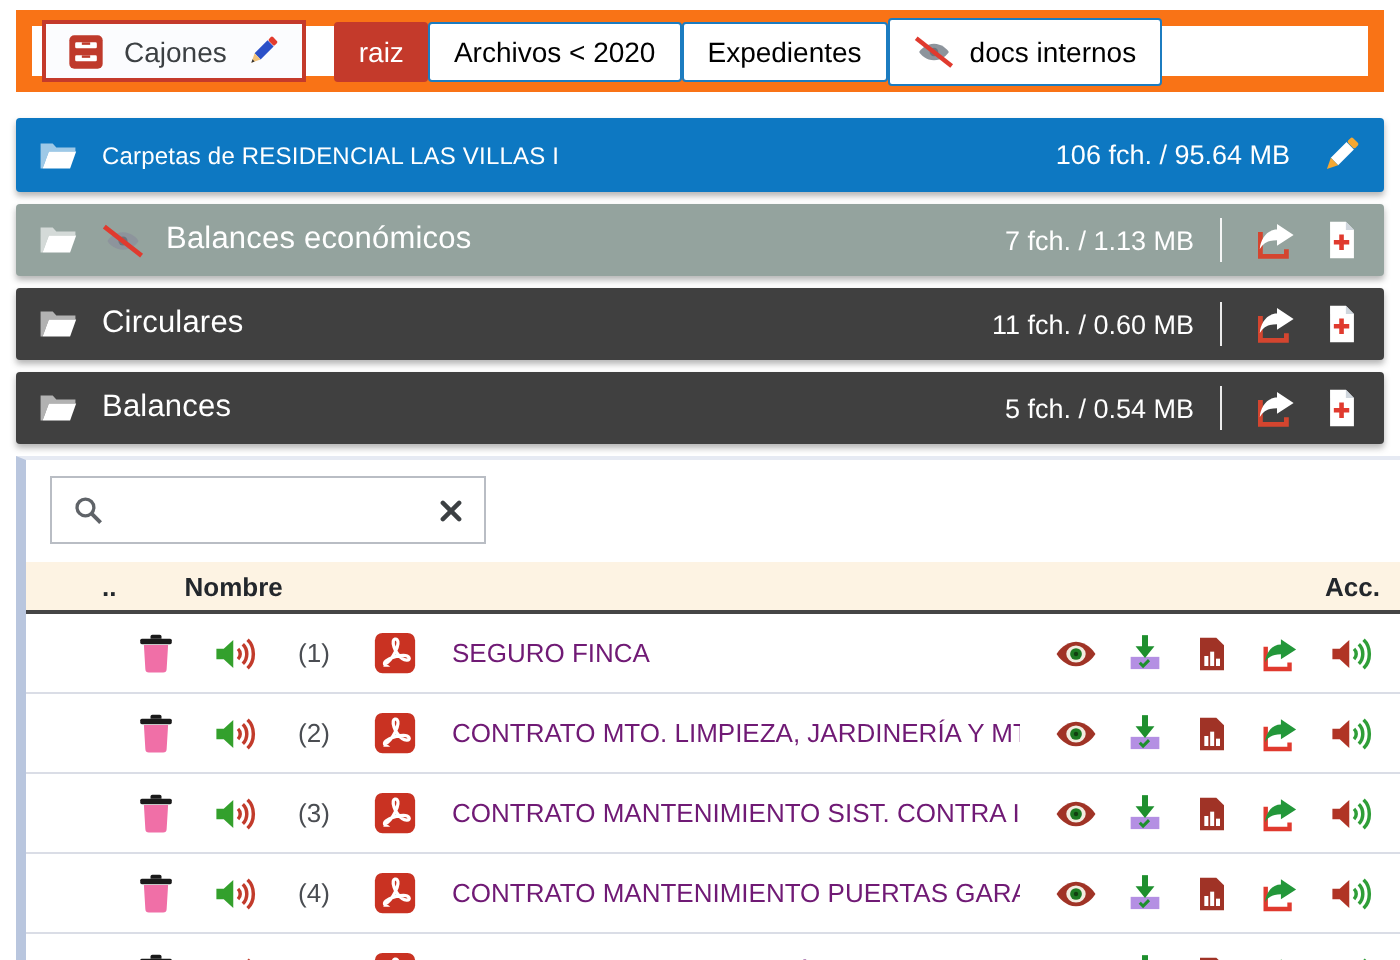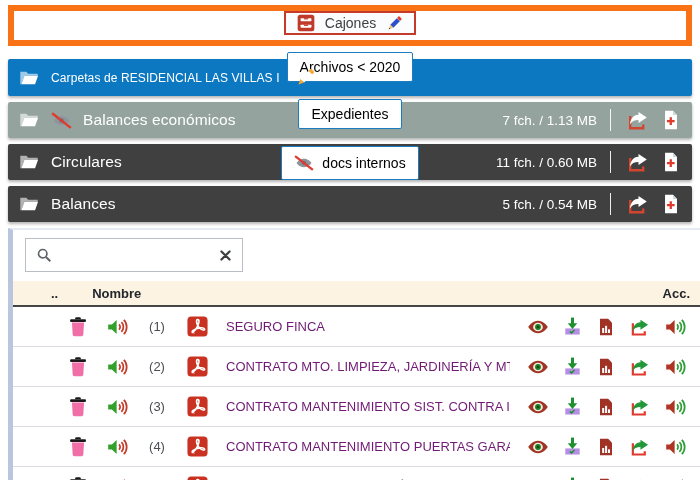--- a/index.html
+++ b/index.html
@@ -1,22 +1,22 @@
 <!DOCTYPE html>
 <html><head>
 <meta charset="utf-8">
 <style>
   html,body{margin:0;padding:0;width:700px;height:480px;overflow:hidden;background:#fff;
     font-family:"Liberation Sans", sans-serif;}
   *{box-sizing:border-box;}
   .ic{display:inline-block;vertical-align:middle;flex:none;}
 
   
-  .topbar{margin:5px 8px 0 8px;border:6px solid #f97316;height:41px;display:flex;
-    align-items:center;gap:17px;padding:0 5px;flex-direction:column;}
+  .topbar{margin:5px 8px 0 8px;border:8px solid #f97316;height:41px;display:flex;
+    align-items:center;gap:0;padding:0 5px;}
   .cajones{border:2px solid #c43a2b;background:#fbfcfe;height:31px;display:flex;
     align-items:center;gap:9px;padding:0 10px;cursor:pointer;}
   .cajones .lbl{font-size:14px;color:#3c4043;}
   .btn-raiz{background:#c43a2b;color:#fff;border:none;font-size:14px;padding:7px 12px;
     border-radius:2px;margin-left:14px;font-family:inherit;cursor:pointer;}
   .btn-blue{background:#fff;border:1px solid #1c7cc0;color:#000000;font-size:14px;
     padding:6px 12px;border-radius:2px;display:flex;align-items:center;gap:8px;
     font-family:inherit;cursor:pointer;}
 
   
@@ -154,35 +154,37 @@
 <div class="topbar">
   <div class="cajones">
     <svg class="ic" width="20" height="20">
         <use href="#sym-cabinet"></use>
       </svg>
     <span class="lbl">Cajones</span>
     <svg class="ic" width="19" height="19">
         <use href="#sym-pencil-edit"></use>
       </svg>
   </div>
+  <button class="btn-raiz">raiz</button>
   <button class="btn-blue">Archivos &lt; 2020</button>
   <button class="btn-blue">Expedientes</button>
   <button class="btn-blue">
     <svg class="ic" width="20" height="20">
         <use href="#sym-hidden"></use>
       </svg>
     <span>docs internos</span>
   </button>
 </div>
 
 <div class="frow main">
   <svg class="ic" width="22" height="22">
       <use href="#sym-folder"></use>
     </svg>
   <span class="ftitle">Carpetas de RESIDENCIAL LAS VILLAS I</span>
+  <span class="fstats">106 fch. / 95.64 MB</span>
   <svg class="ic pencil" width="23" height="23">
       <use href="#sym-pencil-o"></use>
     </svg>
 </div>
 
 <div class="frow item gray">
   <svg class="ic" width="22" height="22">
       <use href="#sym-folder"></use>
     </svg>
   <svg class="ic" width="21" height="21" style="margin-left:11px">

